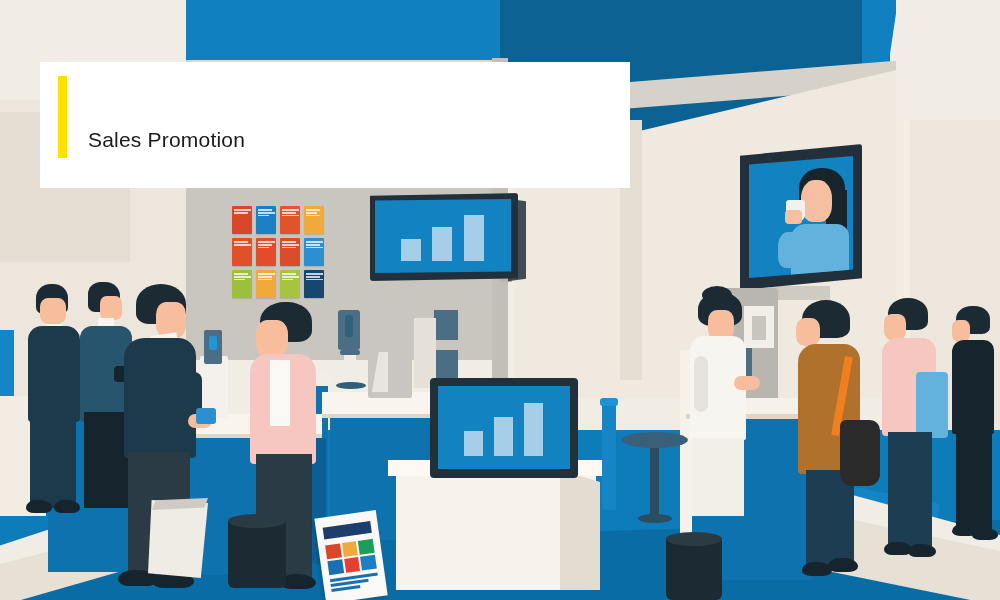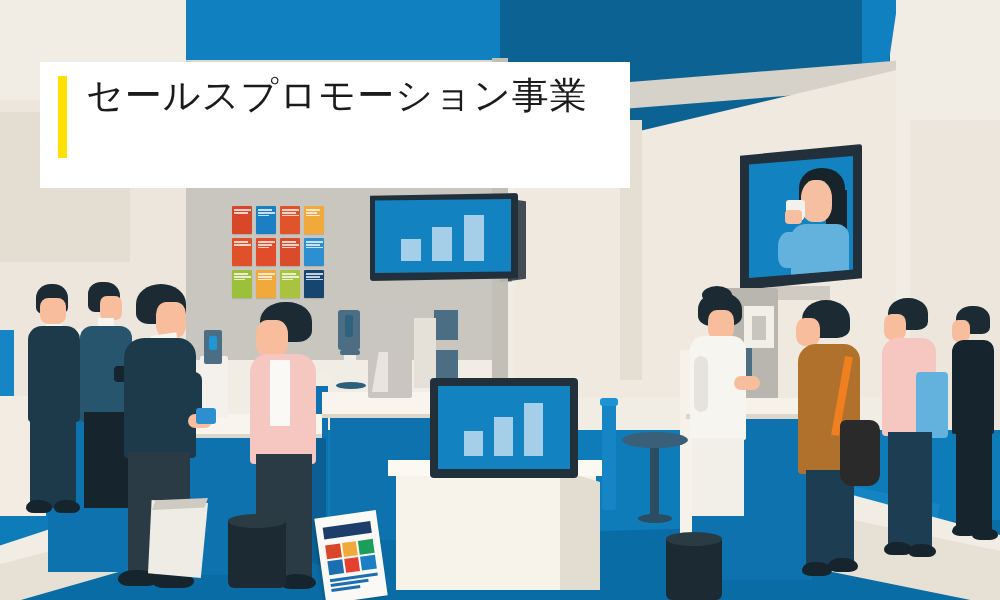--- a/index.html
+++ b/index.html
@@ -533,15 +533,15 @@
       </div>
     <div id="brochure-lines">
       <span style="background: rgb(27, 111, 176);"></span>
         <span style="width: 80%; background: rgb(27, 111, 176);"></span>
         <span style="width: 60%; background: rgb(27, 111, 176);"></span>
     </div>
   </div>
 
   <div class="abs" id="title-card" style="background: rgb(255, 255, 255);"></div>
   <div class="abs" id="title-accent" style="background: rgb(255, 225, 0);"></div>
-  <div class="abs" id="title-ja" style="color: rgb(27, 27, 27);">セールスプロモーション事業</div>
+  <div class="abs" id="title-en" style="color: rgb(27, 27, 27);">Sales Promotion</div>
 
 </div>
 
 </body></html>

